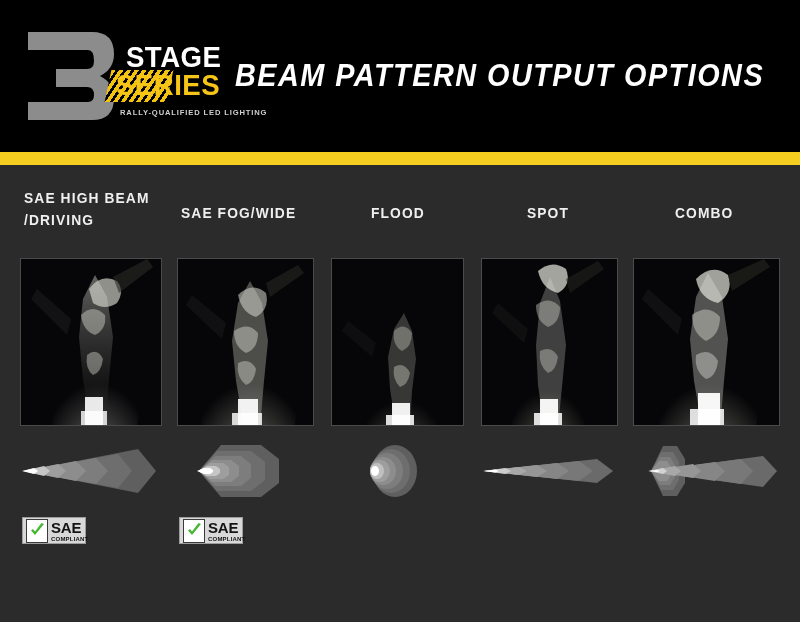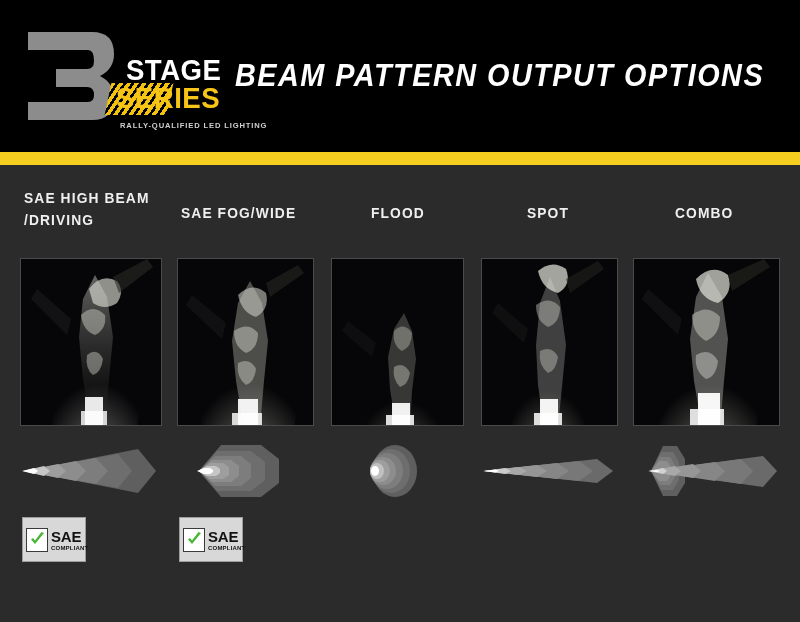--- a/index.html
+++ b/index.html
@@ -19,21 +19,21 @@
   }
 
   .logo{
     position:absolute;left:22px;top:22px;width:230px;height:110px;
   }
   
   .three-wrap{position:absolute;left:0;top:2px;width:104px;height:104px;}
   .three-svg{display:block;}
 
   .stage-block{
-    position:absolute;left:86px;top:18px;width:150px;height:92px;margin-top:13px;
+    position:absolute;left:86px;top:18px;width:150px;height:92px;
   }
   .swoosh{
     position:absolute;left:0px;top:30px;width:62px;height:32px;
     background:repeating-linear-gradient(115deg,#f2c20c 0px,#f2c20c 4px,#000 4px,#000 7px);
     transform:skewX(-12deg);
   }
   .word-stage{
     position:absolute;left:18px;top:0px;
     color:#ffffff;
     font-family:"Liberation Sans",sans-serif;
@@ -123,21 +123,21 @@
   .beam{
     position:absolute;
     top:278px;
   }
   .beam svg{display:block;}
 
   
   .sae-badge{
     position:absolute;
     top:352px;
-    width:64px;height:45px;
+    width:64px;height:27px;
     background:#d8d8d8;
     border:1px solid #9d9d9d;
     box-sizing:border-box;
     display:flex;align-items:center;
     padding:2px 3px;
   }
   .sae-check{
     width:22px;height:24px;
     background:#ffffff;
     border:1px solid #3a3a3a;

